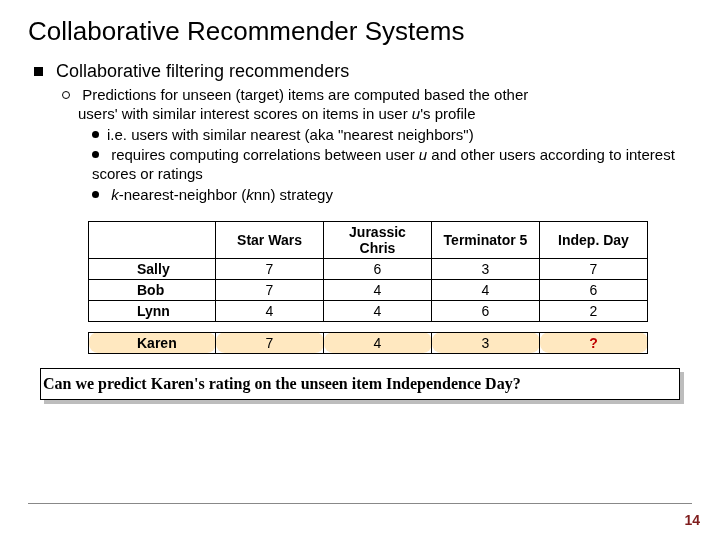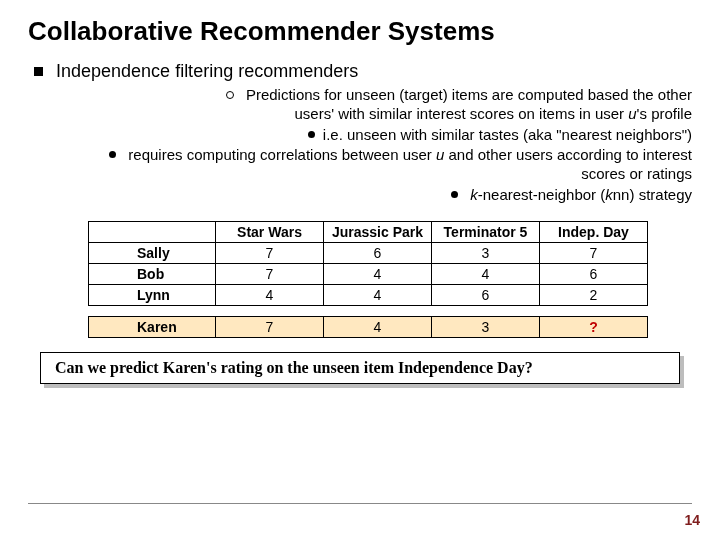--- a/index.html
+++ b/index.html
@@ -12,21 +12,21 @@
     color: #000;
     position: relative;
     box-sizing: border-box;
   }
   .slide {
     padding: 16px 28px 0 28px;
     box-sizing: border-box;
   }
   .title {
     font-size: 26px;
-    font-weight: bold;
+    font-weight: normal;
     margin: 0 0 14px 0;
   }
   ul.level1 {
     list-style: none;
     padding-left: 6px;
     margin: 0;
   }
   ul.level1 > li::before {
     content: "";
     display: inline-block;
@@ -51,21 +51,20 @@
     border: 1.5px solid #000;
     border-radius: 50%;
     margin-right: 8px;
     vertical-align: 1px;
     box-sizing: border-box;
   }
   ul.level2 > li {
     font-size: 15px;
     line-height: 1.25;
     margin-bottom: 16px;
-    text-align: right;
   }
   .sub-indent {
     display: block;
     padding-left: 16px;
   }
   ul.level3 {
     list-style: none;
     padding-left: 30px;
     margin: 2px 0 0 0;
   }
@@ -109,40 +108,40 @@
     font-weight: bold;
     text-align: left;
     width: 72px;
     padding-left: 48px;
   }
   table.data th.blank {
     border: 1px solid #000;
     background: #fff;
   }
   .gap { height: 10px; }
-  table.karen td { background: #ffe8c0; }
+  table.karen td { background: #ffe8c0; border-radius: 9px; }
   table.karen td.q { color: #c00000; font-weight: bold; }
   table.karen td.rowhead { font-weight: bold; text-align:left; width:72px; }
 
   .caption-wrap {
     margin: 14px auto 0 auto;
     width: 640px;
     position: relative;
   }
   .caption-shadow {
     position: absolute;
     top: 4px; left: 4px;
     width: 100%; height: 100%;
     background: #bdbdbd;
   }
   .caption-box {
     position: relative;
     border: 1px solid #000;
     background: #fff;
-    padding: 6px 14px;
+    padding: 6px 2px;
     font-family: "Times New Roman", Times, serif;
     font-size: 16px;
     font-weight: bold;
   }
 
   .footer-line {
     position: absolute;
     left: 28px; right: 28px;
     bottom: 36px;
     border-top: 1px solid #888;
@@ -157,48 +156,48 @@
   }
 </style>
 </head>
 <body>
 
 <div class="slide">
   <h1 class="title">Collaborative Recommender Systems</h1>
 
   <ul class="level1">
     <li>
-      <span>Independence filtering recommenders</span>
+      <span>Collaborative filtering recommenders</span>
       <ul class="level2">
         <li>
           <span>Predictions for unseen (target) items are computed based the other</span>
           <span class="sub-indent">
             <span>users' with similar interest scores on items in user </span><span class="ital">u</span><span>'s profile</span>
           </span>
           <ul class="level3">
-            <li>i.e. unseen with similar tastes (aka "nearest neighbors")</li>
+            <li>i.e. users with similar nearest (aka "nearest neighbors")</li>
             <li>
               <span>requires computing correlations between user </span><span class="ital">u</span><span> and other users according to interest scores or ratings</span>
             </li>
             <li>
               <span class="ital">k</span><span>-nearest-neighbor (</span><span class="ital">k</span><span>nn) strategy</span>
             </li>
           </ul>
         </li>
       </ul>
     </li>
   </ul>
 
   <div class="tables">
     <table class="data">
       <tbody>
           <tr>
         <th class="blank rowhead"></th>
         <th>Star Wars</th>
-        <th>Jurassic Park</th>
+        <th>Jurassic Chris</th>
         <th>Terminator 5</th>
         <th>Indep. Day</th>
       </tr>
       <tr>
         <td class="rowhead">Sally</td>
         <td>7</td>
         <td>6</td>
         <td>3</td>
         <td>7</td>
       </tr>

